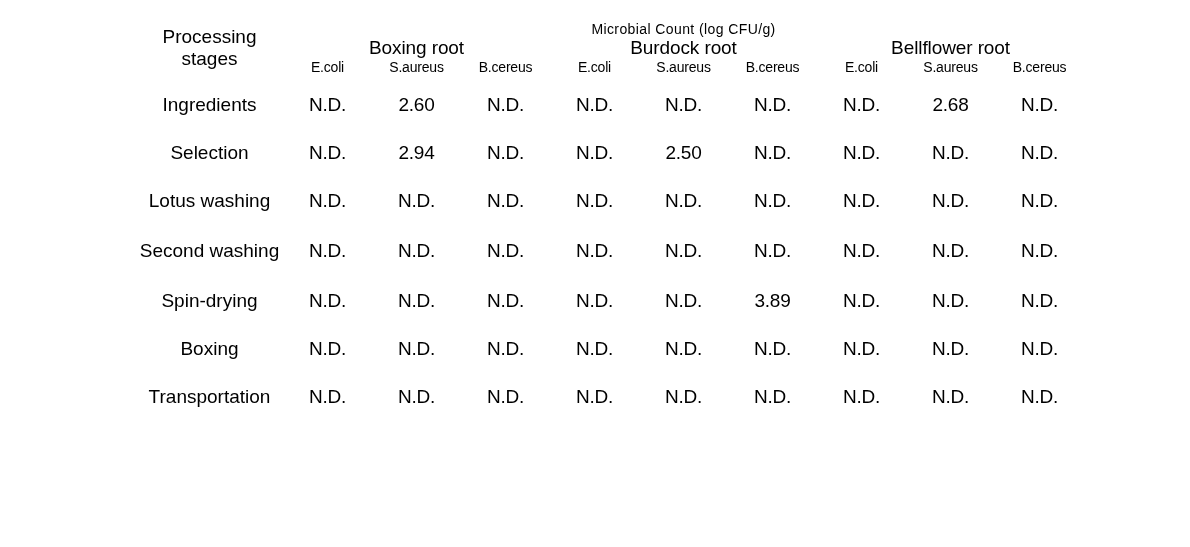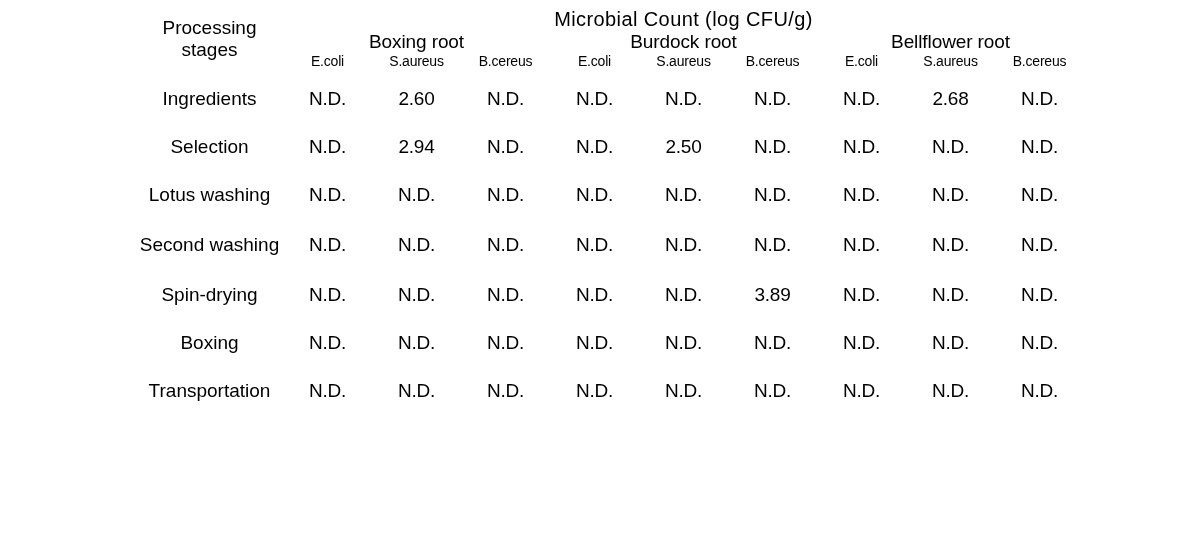--- a/index.html
+++ b/index.html
@@ -19,21 +19,21 @@
   #table-wrap {
     position: relative;
     width: 1190px;
     height: 547px;
     box-sizing: border-box;
   }
 
   table.microbial-table {
     position: absolute;
     left: 136px;
-    top: 8px;
+    top: 21px;
     width: 948px;
     border-collapse: collapse;
     table-layout: fixed;
     font-size: 19px;
     color: #000;
   }
 
   table.microbial-table th,
   table.microbial-table td {
     padding: 0;
@@ -70,21 +70,21 @@
   col.c-data    { width: 89px; }
 
   
   th.stage-head {
     font-size: 19px;
     line-height: 1.15;
     padding: 0 4px;
   }
 
   th.title-head {
-    font-size: 20px;
+    font-size: 14px;
     letter-spacing: 0.4px;
     padding-bottom: 12px;
     padding-top: 6px;
   }
 
   th.group-head {
     font-size: 19px;
     padding-top: 14px;
     padding-bottom: 16px;
     letter-spacing: -0.1px;

